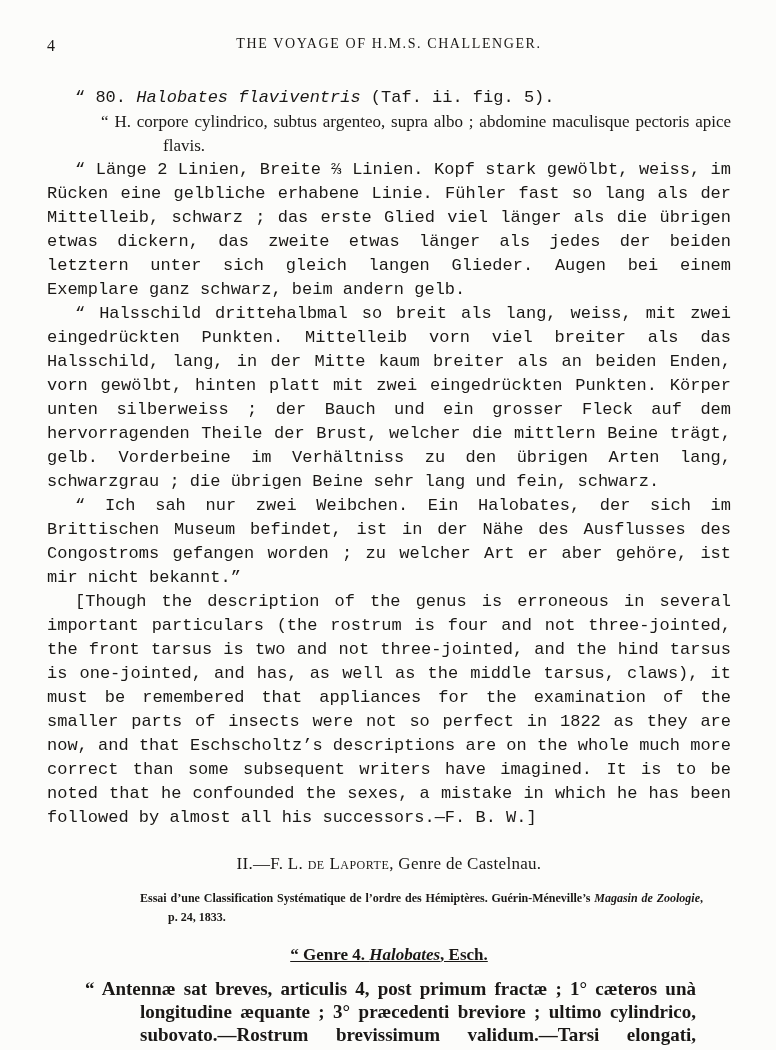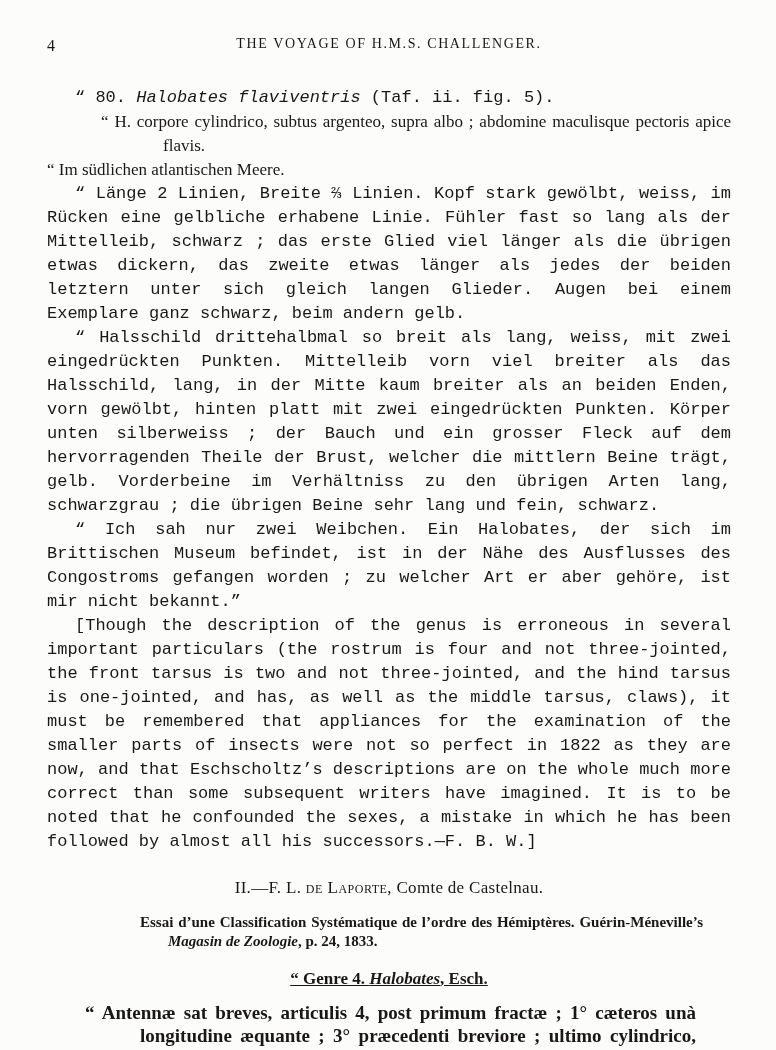--- a/index.html
+++ b/index.html
@@ -36,21 +36,21 @@
   .no-indent { text-indent: 0; }
   .diagnosis { margin-left: 116px; text-indent: -62px; }
   .section-heading {
     margin-top: 22px;
     text-align: center;
     text-indent: 0;
     letter-spacing: 0.3px;
   }
   .citation {
     margin-top: 13px;
-    font-size: 15px;
+    font-size: 12px;
     line-height: 19px;
     margin-left: 121px;
     margin-right: 28px;
     text-indent: -28px;
     font-weight: bold;
   }
   .genre-heading {
     margin-top: 16px;
     text-align: center;
     text-indent: 0;
@@ -83,25 +83,24 @@
 <div class="page">
 
   <header class="running-head">
     <span class="page-number">4</span>
     <div class="head-title">THE VOYAGE OF H.M.S. CHALLENGER.</div>
   </header>
 
   <main class="body-text">
     <p class="indent"><span>“ 80.  </span><span class="italic">Halobates flaviventris</span><span> (Taf. ii. fig. 5).</span></p>
     <p class="diagnosis">“ H. corpore cylindrico, subtus argenteo, supra albo ; abdomine maculisque pectoris apice flavis.</p>
-    <p class="no-indent">“ Im südlichen atlantischen Meere.</p>
     <p class="indent">“ Länge 2 Linien, Breite ⅔ Linien. Kopf stark gewölbt, weiss, im Rücken eine gelbliche erhabene Linie. Fühler fast so lang als der Mittelleib, schwarz ; das erste Glied viel länger als die übrigen etwas dickern, das zweite etwas länger als jedes der beiden letztern unter sich gleich langen Glieder. Augen bei einem Exemplare ganz schwarz, beim andern gelb.</p>
     <p class="indent">“ Halsschild drittehalbmal so breit als lang, weiss, mit zwei eingedrückten Punkten. Mittelleib vorn viel breiter als das Halsschild, lang, in der Mitte kaum breiter als an beiden Enden, vorn gewölbt, hinten platt mit zwei eingedrückten Punkten. Körper unten silberweiss ; der Bauch und ein grosser Fleck auf dem hervorragenden Theile der Brust, welcher die mittlern Beine trägt, gelb. Vorderbeine im Verhältniss zu den übrigen Arten lang, schwarzgrau ; die übrigen Beine sehr lang und fein, schwarz.</p>
     <p class="indent">“ Ich sah nur zwei Weibchen. Ein Halobates, der sich im Brittischen Museum befindet, ist in der Nähe des Ausflusses des Congostroms gefangen worden ; zu welcher Art er aber gehöre, ist mir nicht bekannt.”</p>
     <p class="indent">[Though the description of the genus is erroneous in several important particulars (the rostrum is four and not three-jointed, the front tarsus is two and not three-jointed, and the hind tarsus is one-jointed, and has, as well as the middle tarsus, claws), it must be remembered that appliances for the examination of the smaller parts of insects were not so perfect in 1822 as they are now, and that Eschscholtz’s descriptions are on the whole much more correct than some subsequent writers have imagined. It is to be noted that he confounded the sexes, a mistake in which he has been followed by almost all his successors.—F. B. W.]</p>
 
-    <p class="section-heading"><span>II.—F. L. </span><span class="smallcaps">de Laporte</span><span>, Comte de Castelnau.</span></p>
+    <p class="section-heading"><span>II.—F. L. </span><span class="smallcaps">de Laporte</span><span>, Genre de Castelnau.</span></p>
     <p class="citation"><span>Essai d’une Classification Systématique de l’ordre des Hémiptères. Guérin-Méneville’s </span><span class="italic">Magasin de Zoologie</span><span>, p. 24, 1833.</span></p>
     <p class="genre-heading"><span>“ Genre 4.  </span><span class="italic">Halobates</span><span>, Esch.</span></p>
     <p class="latin-block">“ Antennæ sat breves, articulis 4, post primum fractæ ; 1° cæteros unà longitudine æquante ; 3° præcedenti breviore ; ultimo cylindrico, subovato.—Rostrum brevissimum validum.—Tarsi elongati, articulis vix conspicuis ; antici haud unguiculati.—Corpus brevissimum, convexum ; abdominis articulis vix conspicuis, imbricatis.—Pedes postici suprà intermedios inserti.</p>
   </main>
 
 </div>
 
 </body></html>

